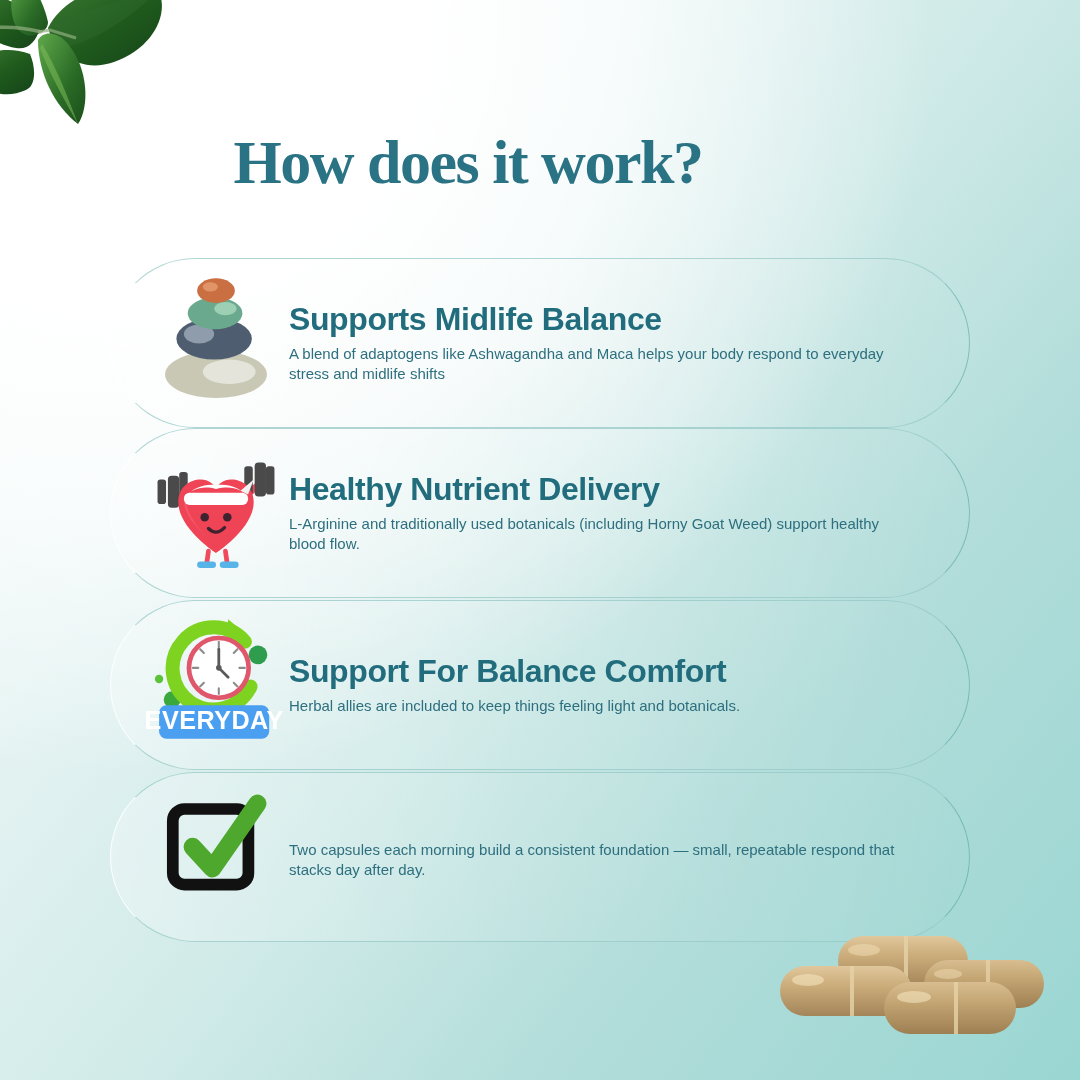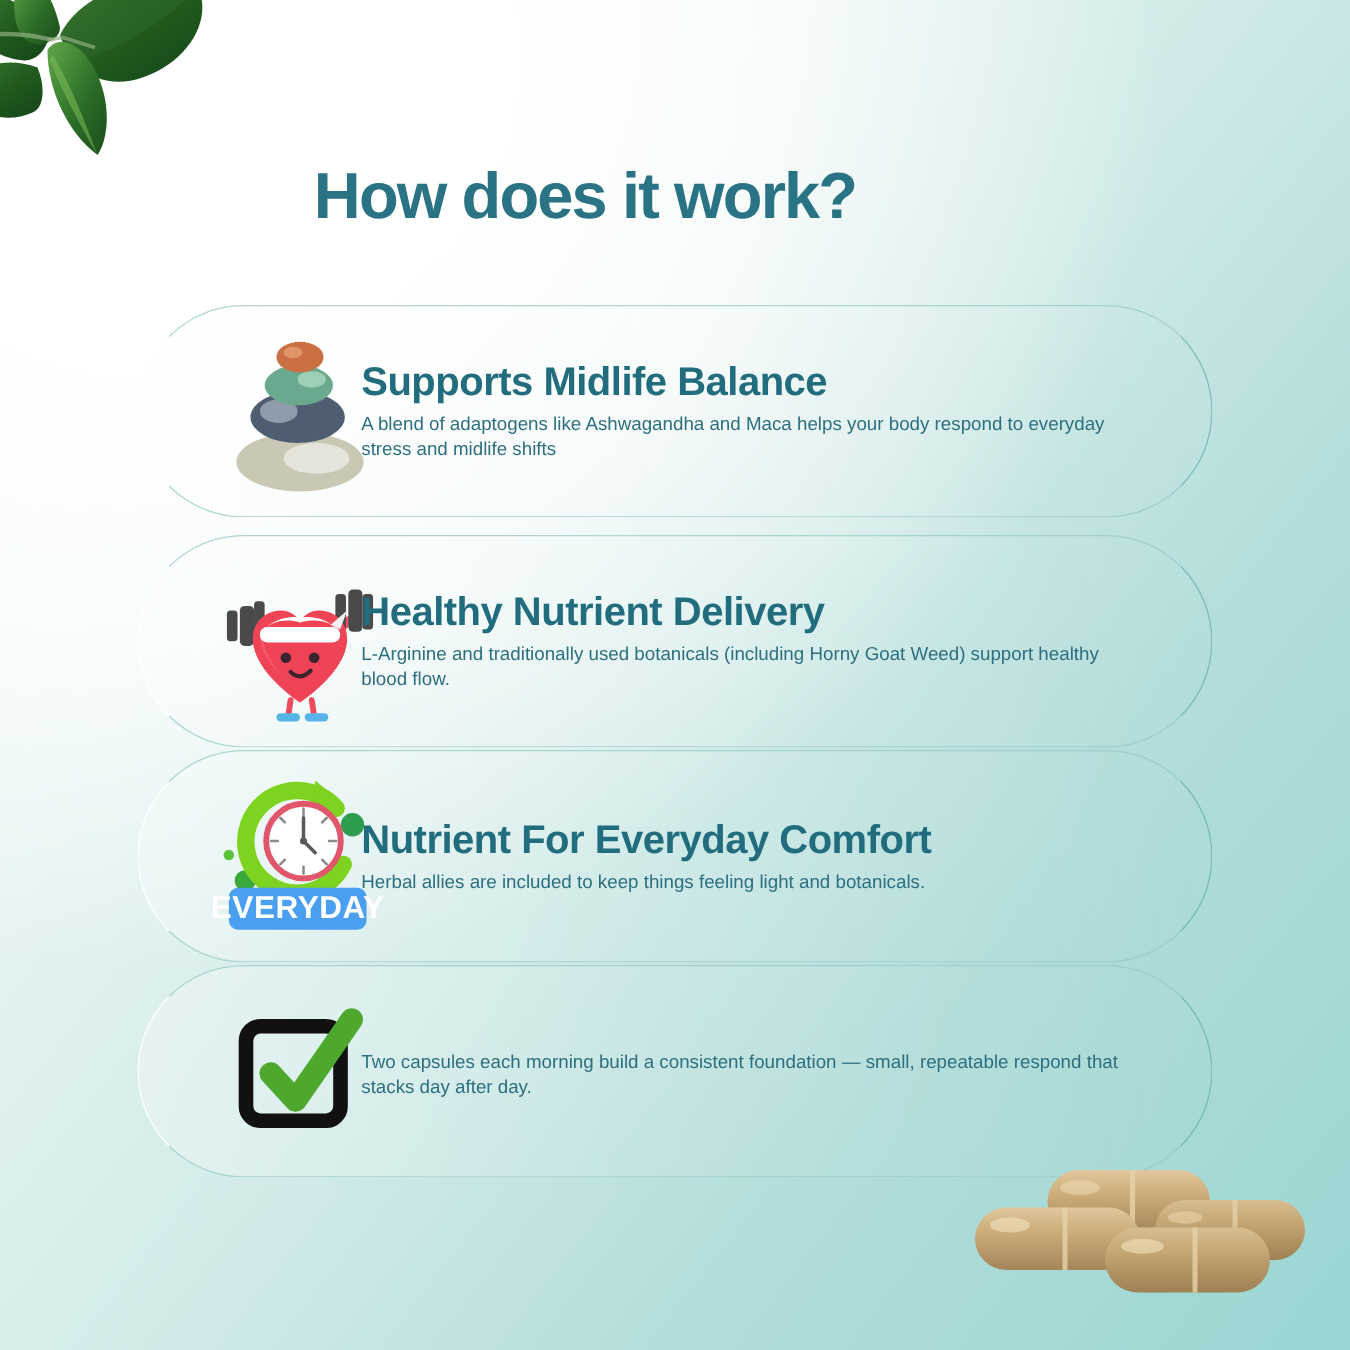--- a/index.html
+++ b/index.html
@@ -18,53 +18,54 @@
       linear-gradient(128deg, #f4fbfa 0%, #e6f4f3 28%, #cfeae8 52%, #b2ddda 72%, #9ad6d2 100%);
   }
 
   
   #leaves { position:absolute; left:-14px; top:-18px; width:230px; height:160px; }
 
   
   #title {
     position:absolute; left:0; top:131px; width:936px;
     text-align:center;
-    font-size:52px;
+    font-size:62px;
     font-weight:800;
     letter-spacing:-1.5px;
     color:#2a7384;
     line-height:1;
     white-space:nowrap;
+    font-family:Liberation Serif, serif;
   }
 
   
   .card {
     position:absolute;
     left:110px;
     width:860px;
     height:170px;
     border-radius:85px;
     border:1.4px solid rgba(74,157,152,0.55);
     border-left-color:rgba(255,255,255,0.92);
     border-top-color:rgba(150,200,198,0.75);
     border-bottom-color:rgba(150,200,198,0.75);
     background:linear-gradient(100deg, rgba(255,255,255,0.30) 0%, rgba(255,255,255,0.10) 45%, rgba(255,255,255,0) 100%);
     display:flex;
     align-items:center;
   }
-  .card.r1 { top:244px; }
+  .card.r1 { top:258px; }
   .card.r2 { top:428px; }
   .card.r3 { top:600px; }
   .card.r4 { top:772px; }
 
   .icon-slot {
     position:absolute;
     left:30px;
     width:150px; height:150px;
-    display:flex; align-items:center; justify-content:center;margin-left:24px;
+    display:flex; align-items:flex-start; justify-content:center;
   }
 
   .card-text { position:absolute; left:178px; right:34px; }
 
   .card-title {
     font-size:32px;
     font-weight:800;
     color:#226d7d;
     letter-spacing:-0.4px;
     line-height:1.12;
@@ -193,21 +194,21 @@
             <path d="M62 78 L58 82"></path>
         </g>
         <path d="M78 62 L78 42" stroke="#5a5a5a" stroke-width="3" stroke-linecap="round"></path>
         <path d="M78 62 L88 72" stroke="#5a5a5a" stroke-width="3" stroke-linecap="round"></path>
         <circle cx="78" cy="62" r="3" fill="#5a5a5a"></circle>
         <rect x="14" y="102" width="118" height="36" rx="8" fill="#4a9ff0"></rect>
         <text x="73" y="128" font-family="Liberation Sans, sans-serif" font-size="27" font-weight="700" fill="#ffffff" text-anchor="middle" letter-spacing="0.5">EVERYDAY</text>
       </svg>
     </div>
     <div class="card-text">
-      <div class="card-title">Nutrient For Everyday Comfort</div>
+      <div class="card-title">Support For Balance Comfort</div>
       <div class="card-body">Herbal allies are included to keep things feeling light and botanicals.</div>
     </div>
   </div>
 
   <div class="card r4">
     <div class="icon-slot">
       <svg viewBox="0 0 140 140" width="126" height="126">
         <rect x="22" y="30" width="84" height="84" rx="13" fill="none" stroke="#111111" stroke-width="13"></rect>
         <path d="M44 72 L66 96 L116 24" stroke="#4fa82e" stroke-width="20" fill="none" stroke-linecap="round" stroke-linejoin="round"></path>
       </svg>

